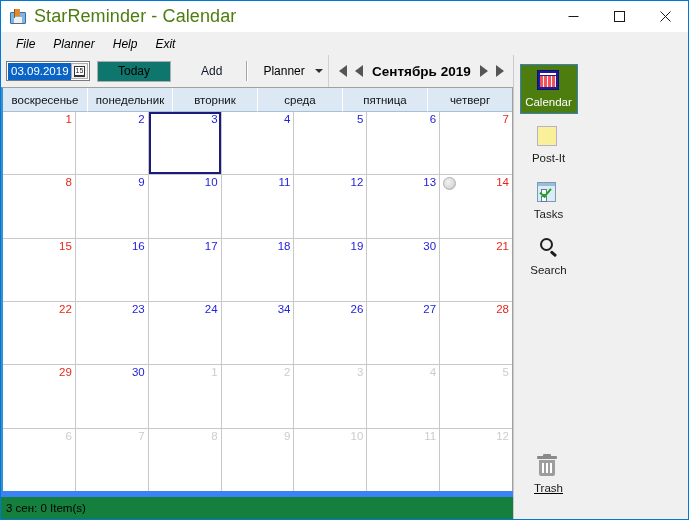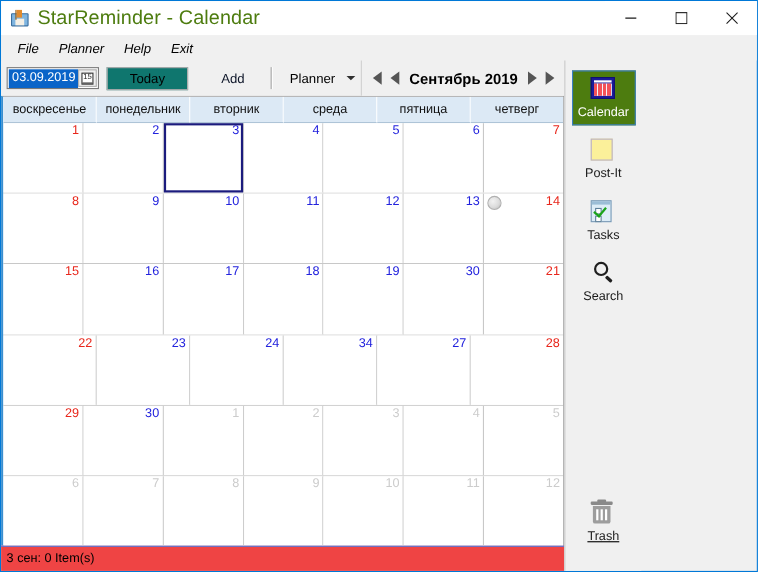--- a/index.html
+++ b/index.html
@@ -344,22 +344,22 @@
     height: 13px;
     border-radius: 50%;
     background: radial-gradient(circle at 38% 36%, #f2f2f2 0%, #dcdcdc 55%, #b9b9b9 100%);
     border: 1px solid #b0b0b0;
     box-sizing: border-box;
   }
 
   
   .statusbar {
     height: 22px;
-    background: #ef4444;
-    border-top: 1px solid #3b82f6;
+    background: #15803d;
+    border-top: 6px solid #3b82f6;
     display: flex;
     align-items: center;
     flex: none;
   }
   .status-text {
     font-size: 11.5px;
     color: #000;
     padding-left: 5px;
   }
 
@@ -693,20 +693,23 @@
               <div class="day-cell">
                 <span class="day-num weekday">23</span>
               </div>
               <div class="day-cell">
                 <span class="day-num weekday">24</span>
               </div>
               <div class="day-cell">
                 <span class="day-num weekday">34</span>
               </div>
               <div class="day-cell">
+                <span class="day-num weekday">26</span>
+              </div>
+              <div class="day-cell">
                 <span class="day-num weekday">27</span>
               </div>
               <div class="day-cell">
                 <span class="day-num weekend">28</span>
               </div>
             </div>
             <div class="week-row">
               <div class="day-cell">
                 <span class="day-num weekend">29</span>
               </div>

